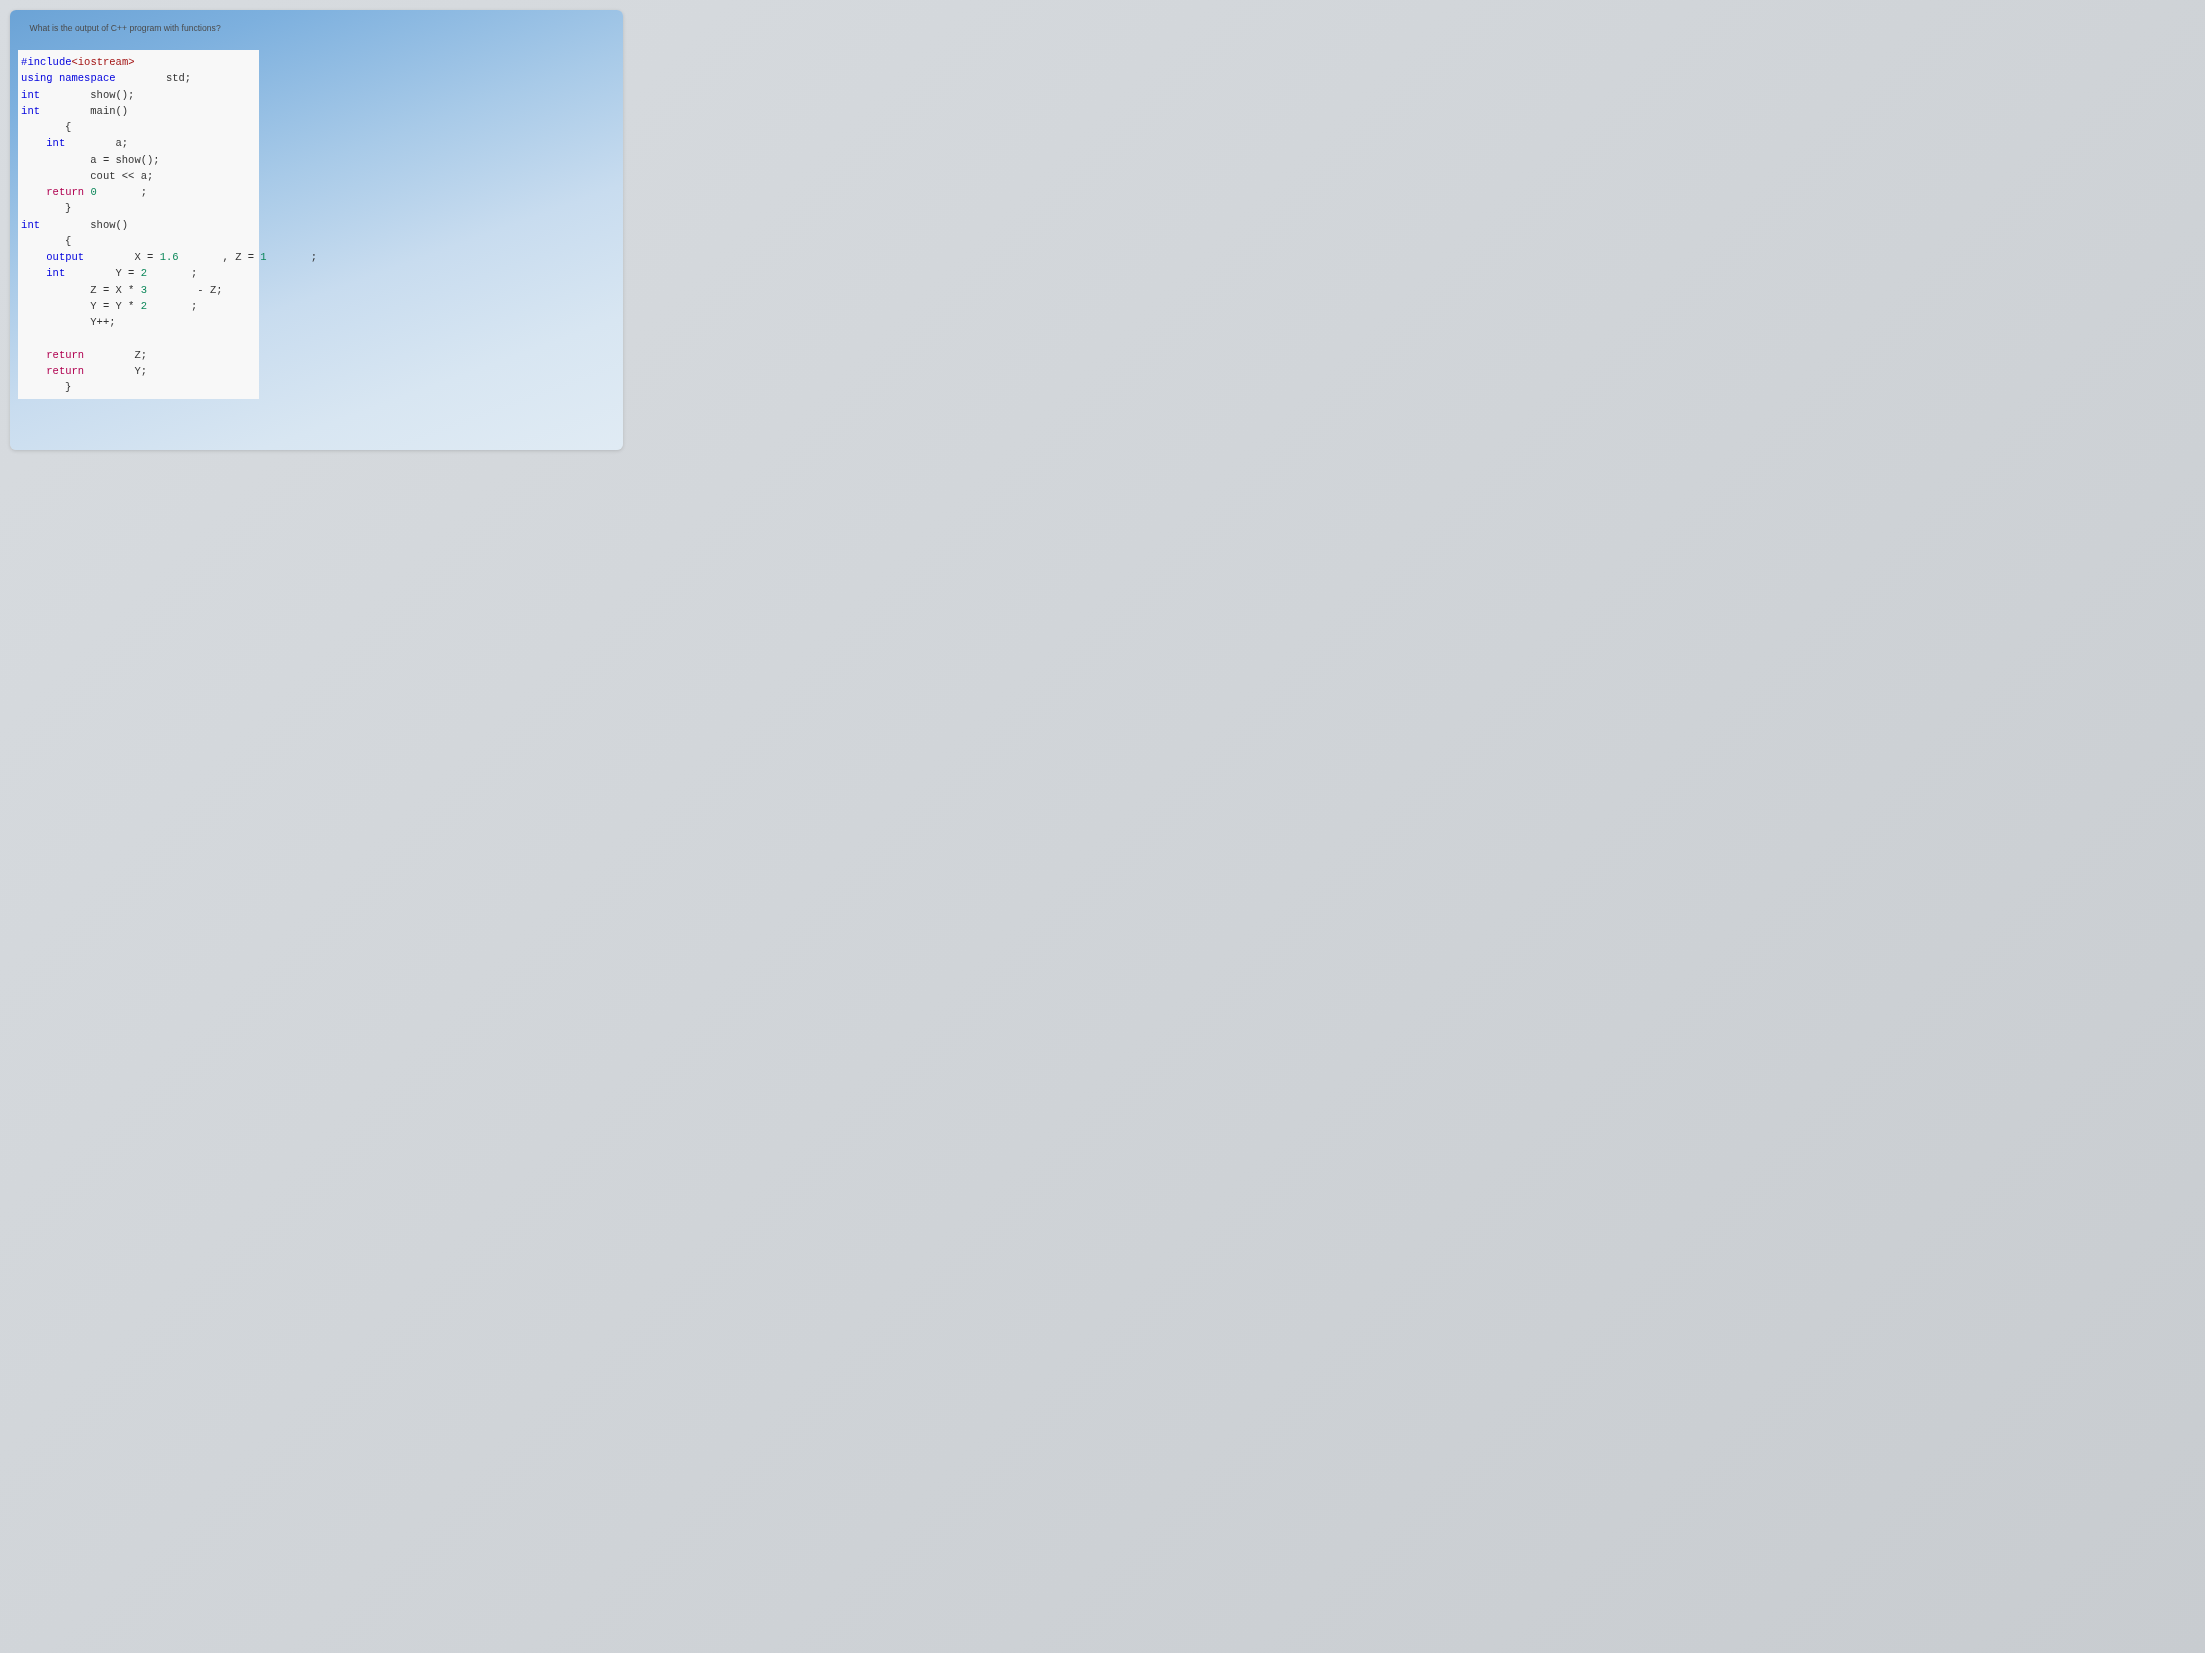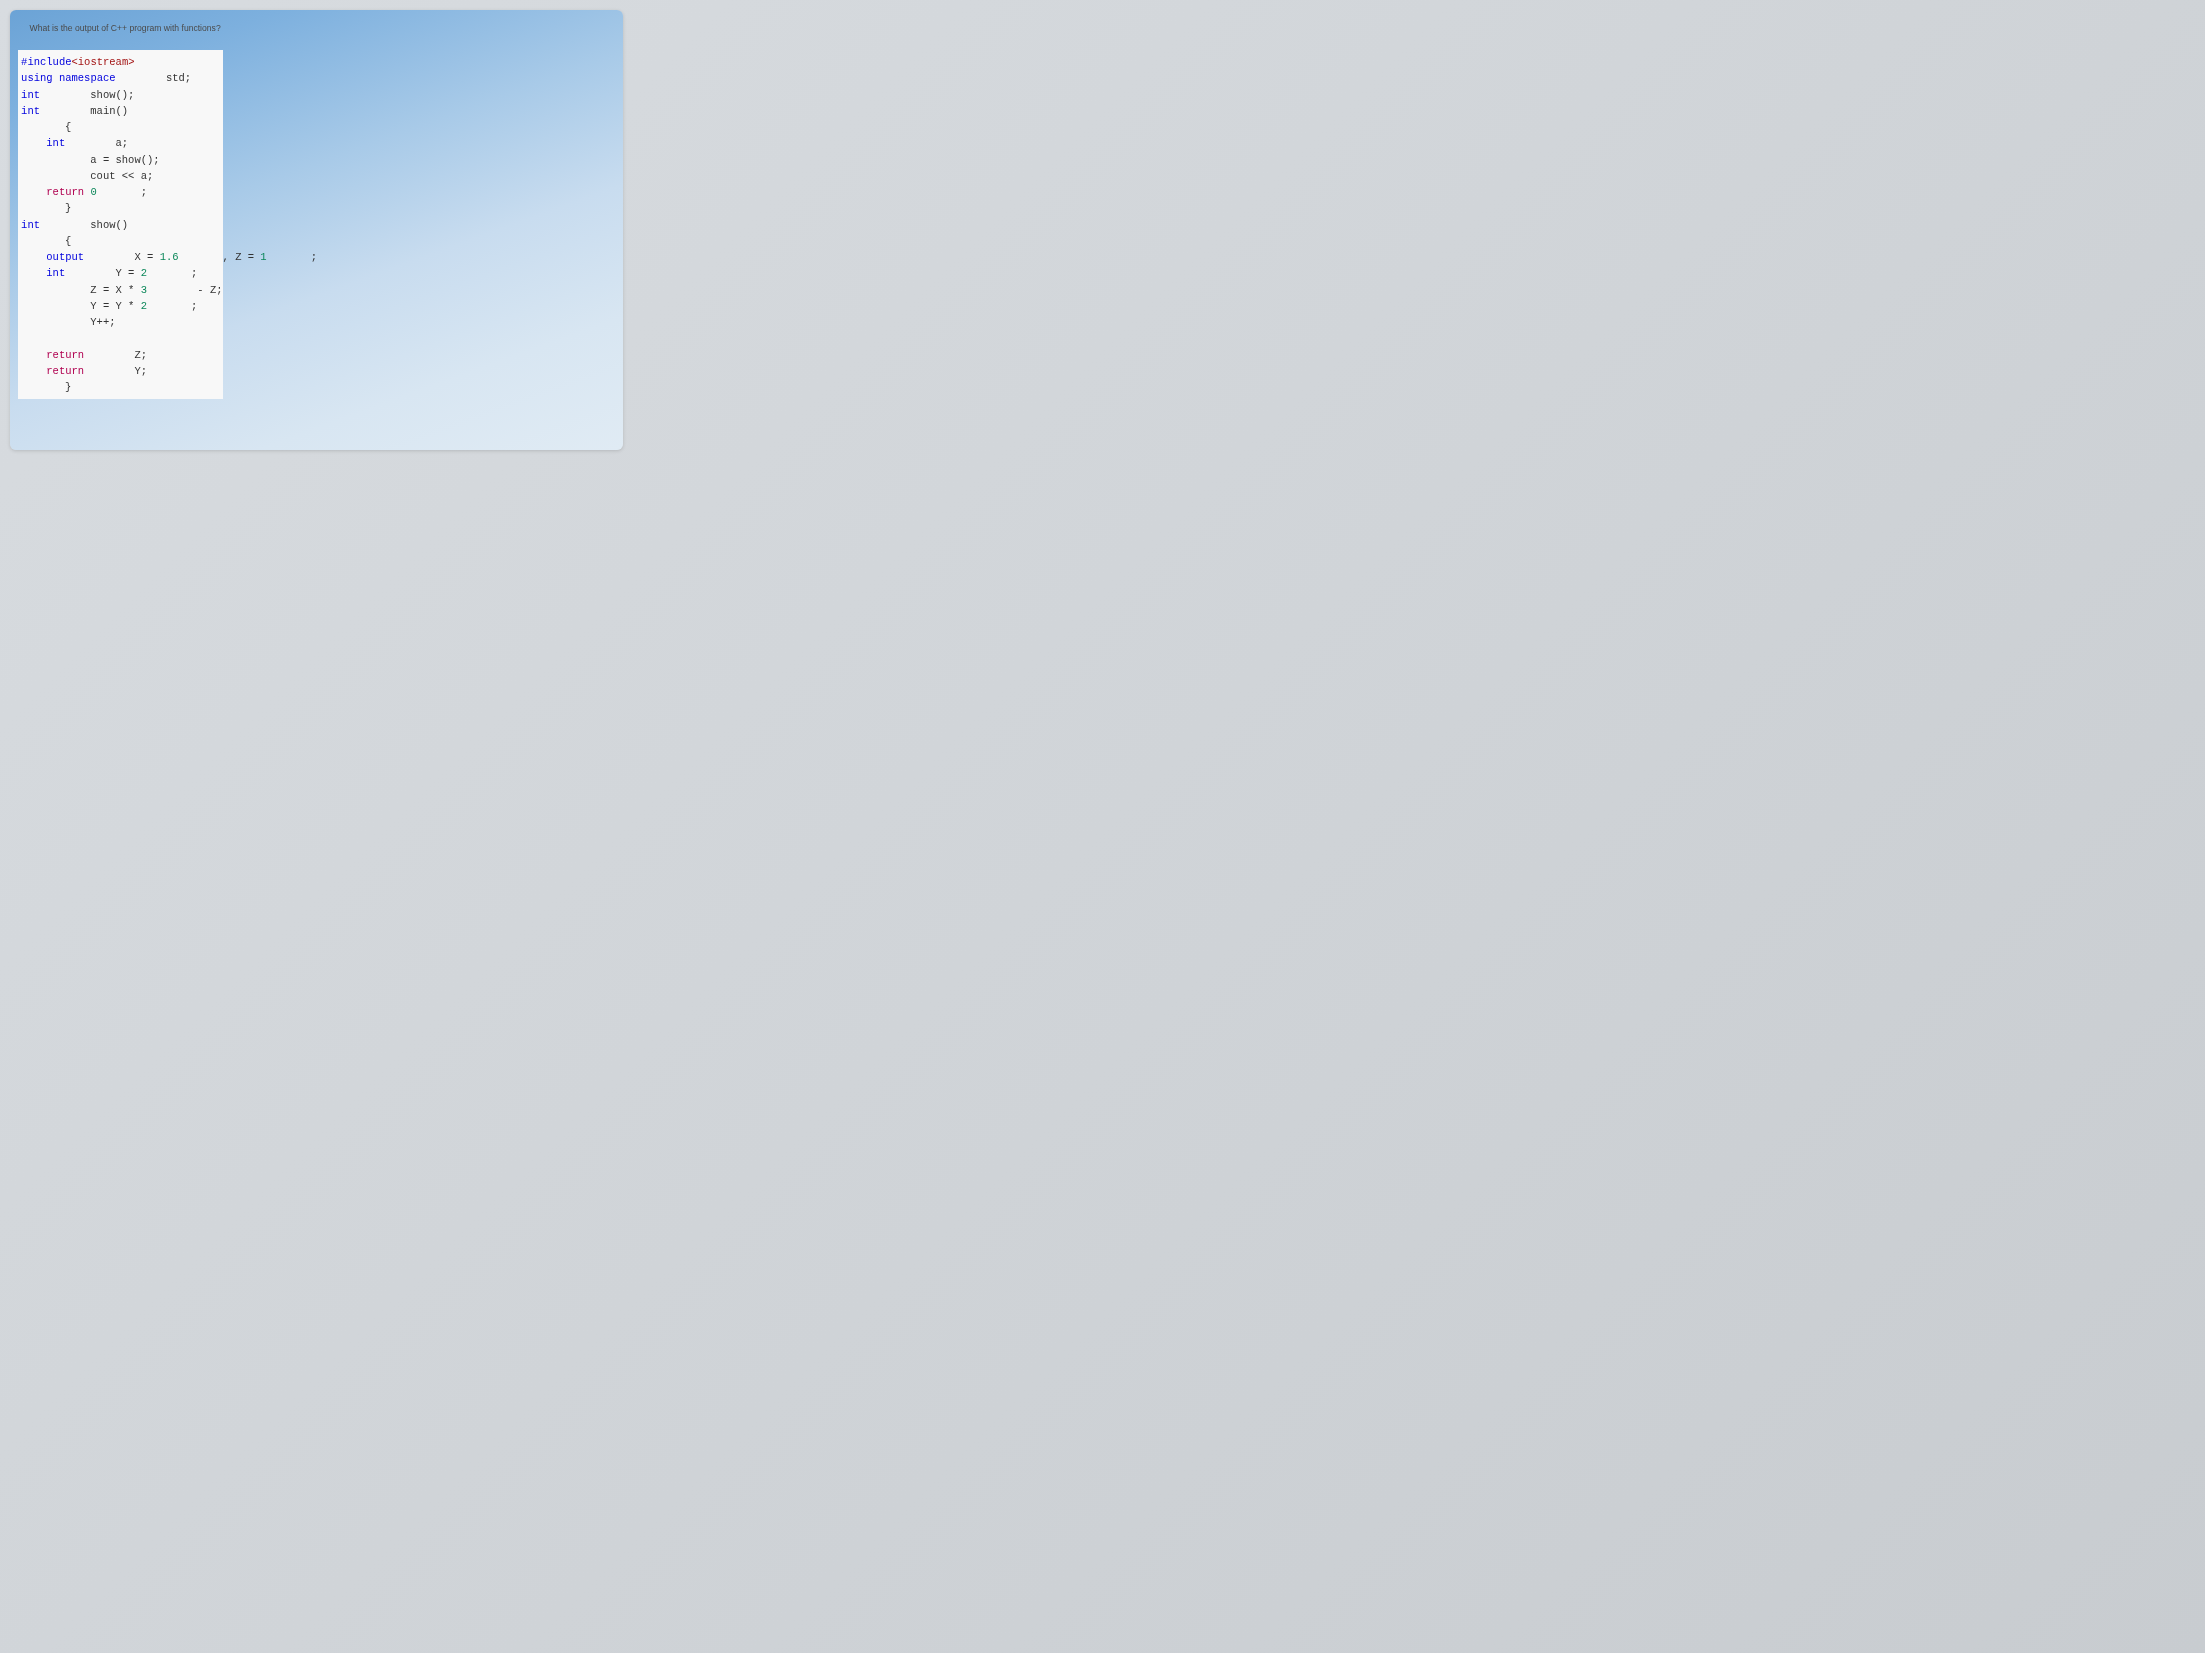--- a/index.html
+++ b/index.html
@@ -25,21 +25,21 @@
     .question-text {
       color: #4a4a4a;
       font-size: 8.6px;
       padding: 13.4px 20px 11.5px 20px;
       font-weight: 400;
     }
     .code-block {
       background: #f8f8f8;
       margin: 5.7px 0 0 8.6px;
       padding: 3.8px 5.7px 3.8px 2.9px;
-      width: 205px;
+      width: 241px;
       font-family: 'Consolas', 'Monaco', 'Courier New', monospace;
       font-size: 10.5px;
       line-height: 1.55;
       color: #333;
     }
     .code-line {
       white-space: pre;
     }
     .kw-preproc { color: #0000dd; }
     .kw-type { color: #0000dd; }

